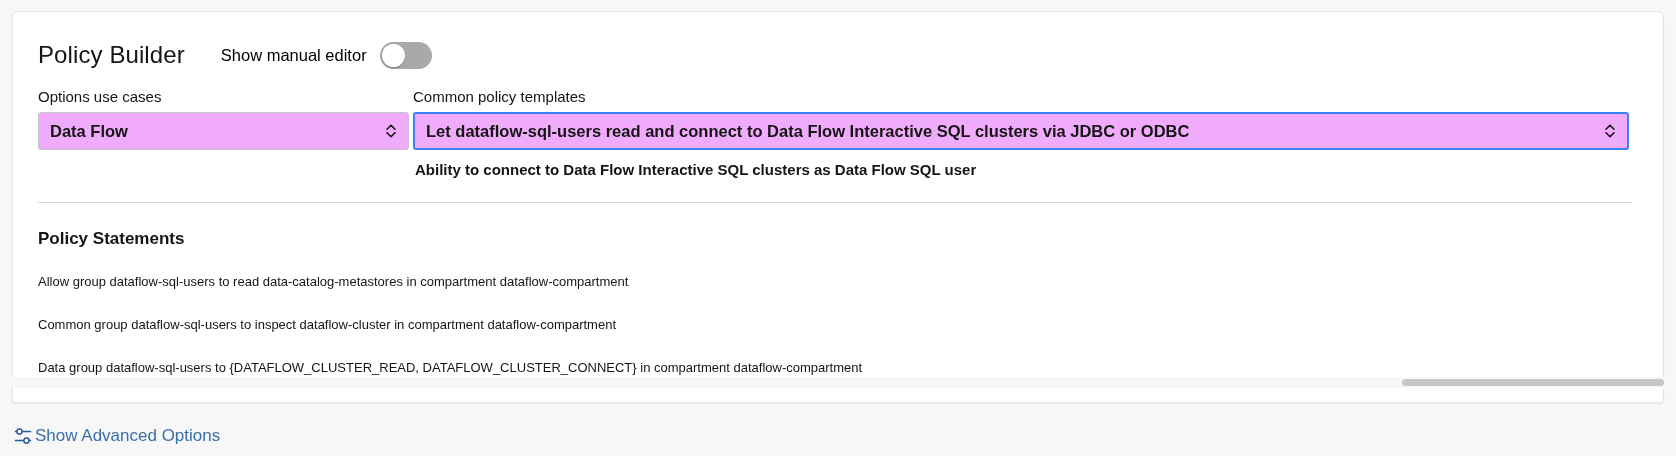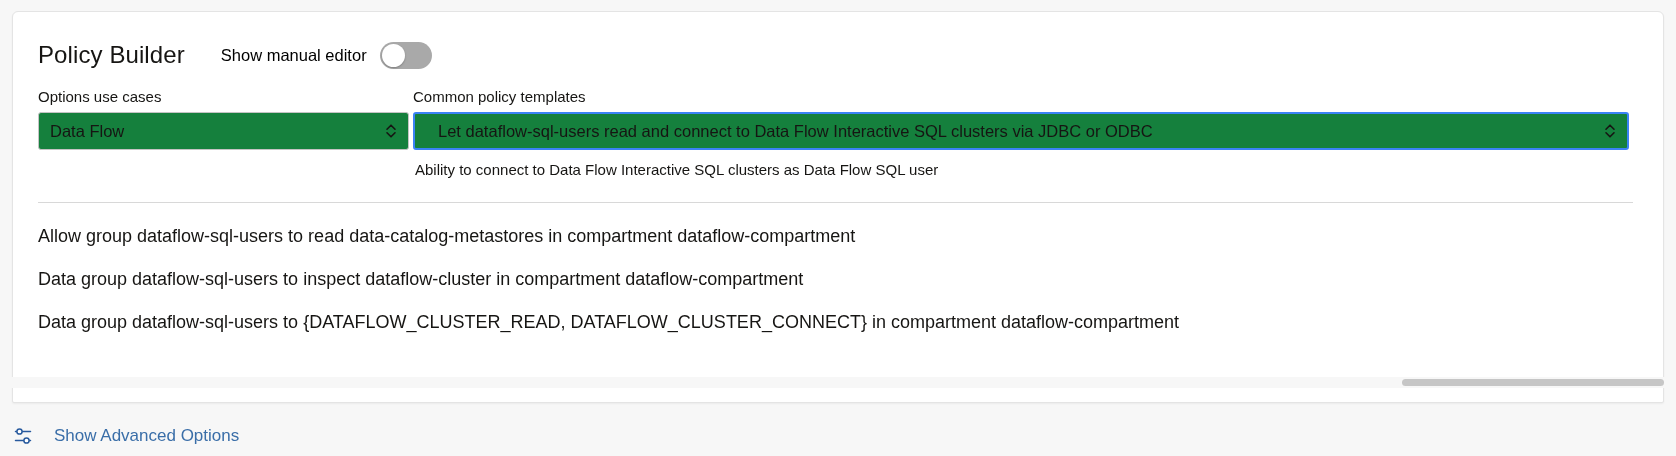--- a/index.html
+++ b/index.html
@@ -106,32 +106,32 @@
     font-size: 15px;
     color: #161513;
     line-height: 19px;
     margin-bottom: 6px;
     display: block;
   }
 
   .select {
     position: relative;
     height: 38px;
-    background: #15803d;
+    background: #f0abfc;
     border: 1px solid #c4c4c4;
     border-radius: 3px;
     display: flex;
     align-items: center;
     cursor: pointer;
+    font-weight: bold;
   }
 
   .select.focused {
     border: 2px solid #3b82f6;
     box-shadow: none;
-    padding-left: 12px;
   }
 
   .select-value {
     font-size: 16.5px;
     color: #161513;
     line-height: 20px;
     padding-left: 11px;
     padding-right: 34px;
     white-space: nowrap;
     overflow: hidden;
@@ -154,20 +154,21 @@
   }
 
   .stepper-icon svg { display: block; }
 
   .field-help {
     font-size: 15px;
     color: #161513;
     line-height: 19px;
     margin-top: 10px;
     padding-left: 2px;
+    font-weight: bold;
   }
 
   
   .divider {
     height: 1px;
     background: #d8d8d8;
     margin: 23px 30px 0 25px;
   }
 
   
@@ -177,21 +178,21 @@
 
   .statements-title {
     font-size: 17px;
     font-weight: bold;
     color: #161513;
     line-height: 21px;
     margin-top: 25px;
   }
 
   .statement-line {
-    font-size: 18px;
+    font-size: 13px;
     color: #161513;
     line-height: 20px;
     margin-top: 23px;
     white-space: nowrap;
   }
 
   
   .advanced-row {
     position: absolute;
     left: 14px;
@@ -205,21 +206,21 @@
   .sliders-icon {
     width: 20px;
     height: 20px;
     flex: none;
     color: #285a9e;
   }
 
   .sliders-icon svg { display: block; }
 
   .advanced-label {
-    margin-left: 20px;
+    margin-left: 1px;
     font-size: 17px;
     color: #3a6ea8;
     line-height: 21px;
   }
 
   
   .bottom-scroll {
     position: absolute;
     left: 0;
     bottom: 0;
@@ -285,23 +286,24 @@
           </div>
           <div class="field-help">Ability to connect to Data Flow Interactive SQL clusters as Data Flow SQL user</div>
         </div>
 
       </div>
     </div>
 
     <div class="divider"></div>
 
     <div class="statements">
+      <div class="statements-title">Policy Statements</div>
 
       <div class="statement-line">Allow group dataflow-sql-users to read data-catalog-metastores in compartment dataflow-compartment</div>
-      <div class="statement-line">Data group dataflow-sql-users to inspect dataflow-cluster in compartment dataflow-compartment</div>
+      <div class="statement-line">Common group dataflow-sql-users to inspect dataflow-cluster in compartment dataflow-compartment</div>
       <div class="statement-line">Data group dataflow-sql-users to {DATAFLOW_CLUSTER_READ, DATAFLOW_CLUSTER_CONNECT} in compartment dataflow-compartment</div>
     </div>
   </div>
 
   <div class="advanced-row">
     <span class="sliders-icon">
       <svg width="20" height="20" viewBox="0 0 20 20" fill="none" xmlns="http://www.w3.org/2000/svg">
         <line x1="1.5" y1="5.5" x2="16.5" y2="5.5" stroke="#285a9e" stroke-width="1.5" stroke-linecap="round"></line>
         <line x1="1.5" y1="14.5" x2="16.5" y2="14.5" stroke="#285a9e" stroke-width="1.5" stroke-linecap="round"></line>
         <circle cx="5.5" cy="5.5" r="2.6" fill="#ffffff" stroke="#285a9e" stroke-width="1.5"></circle>

